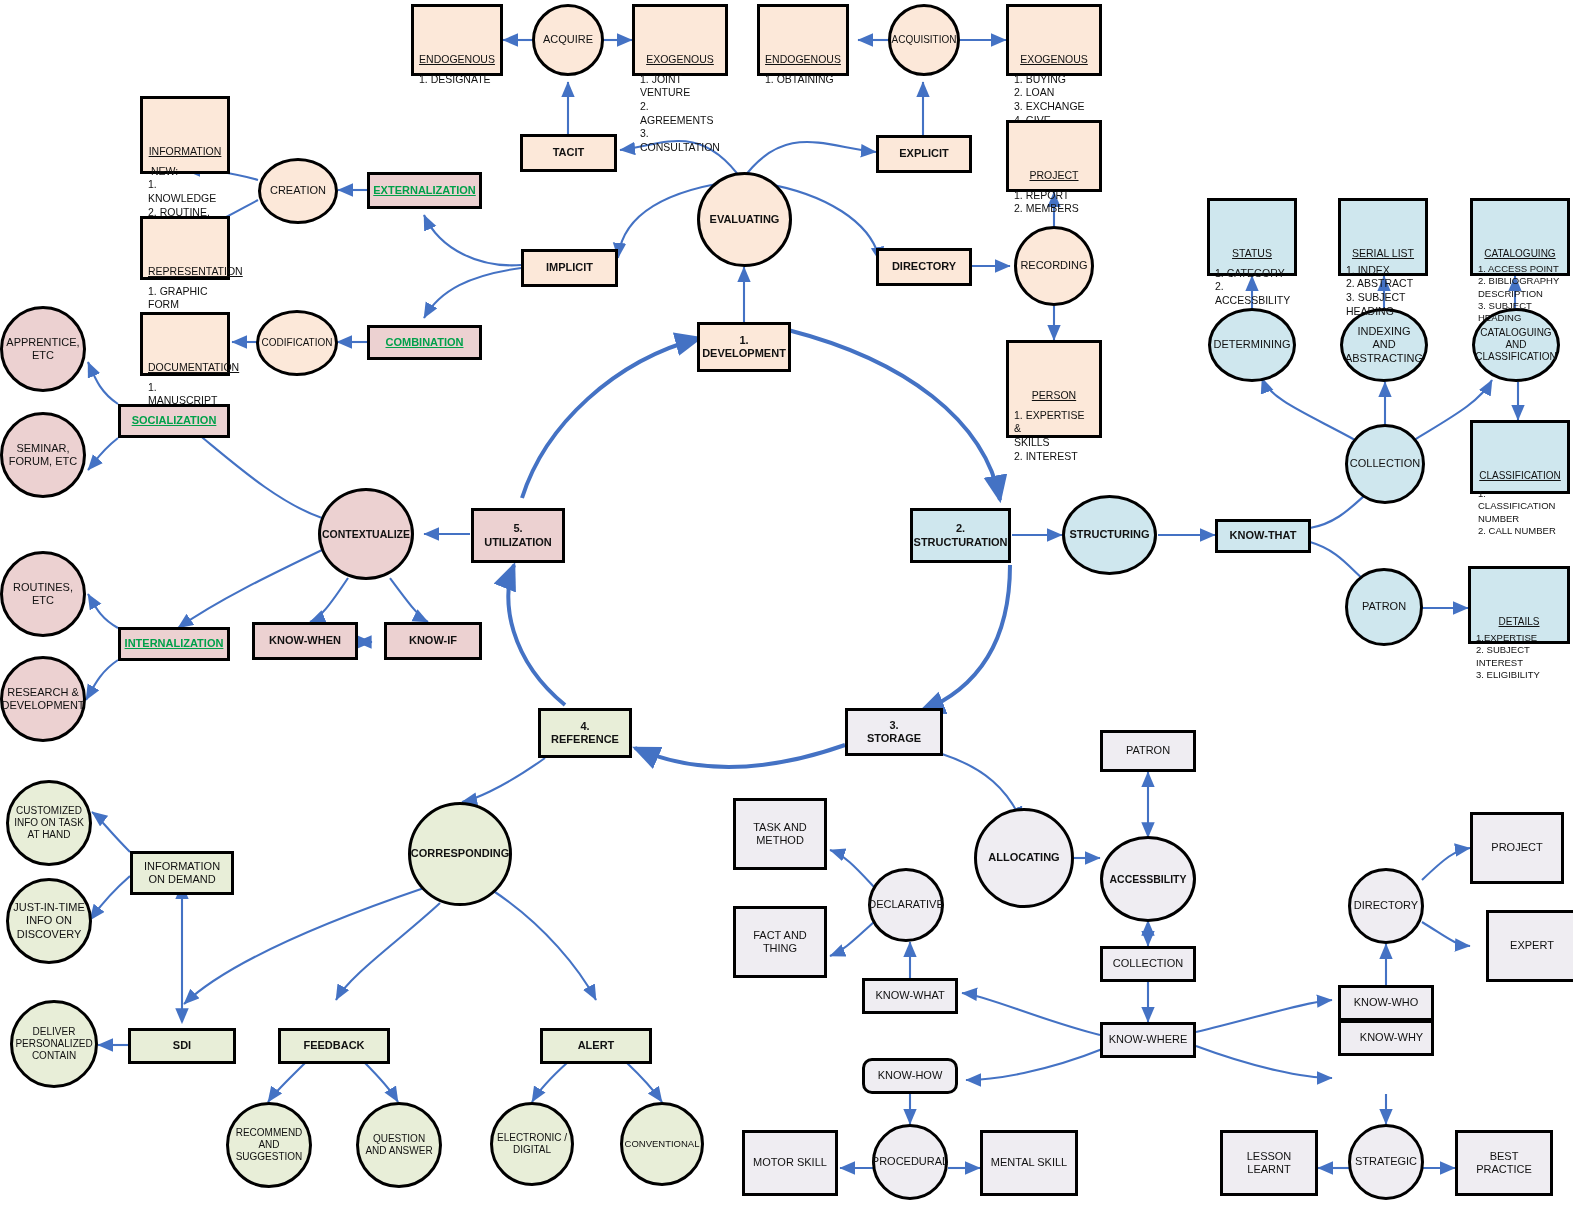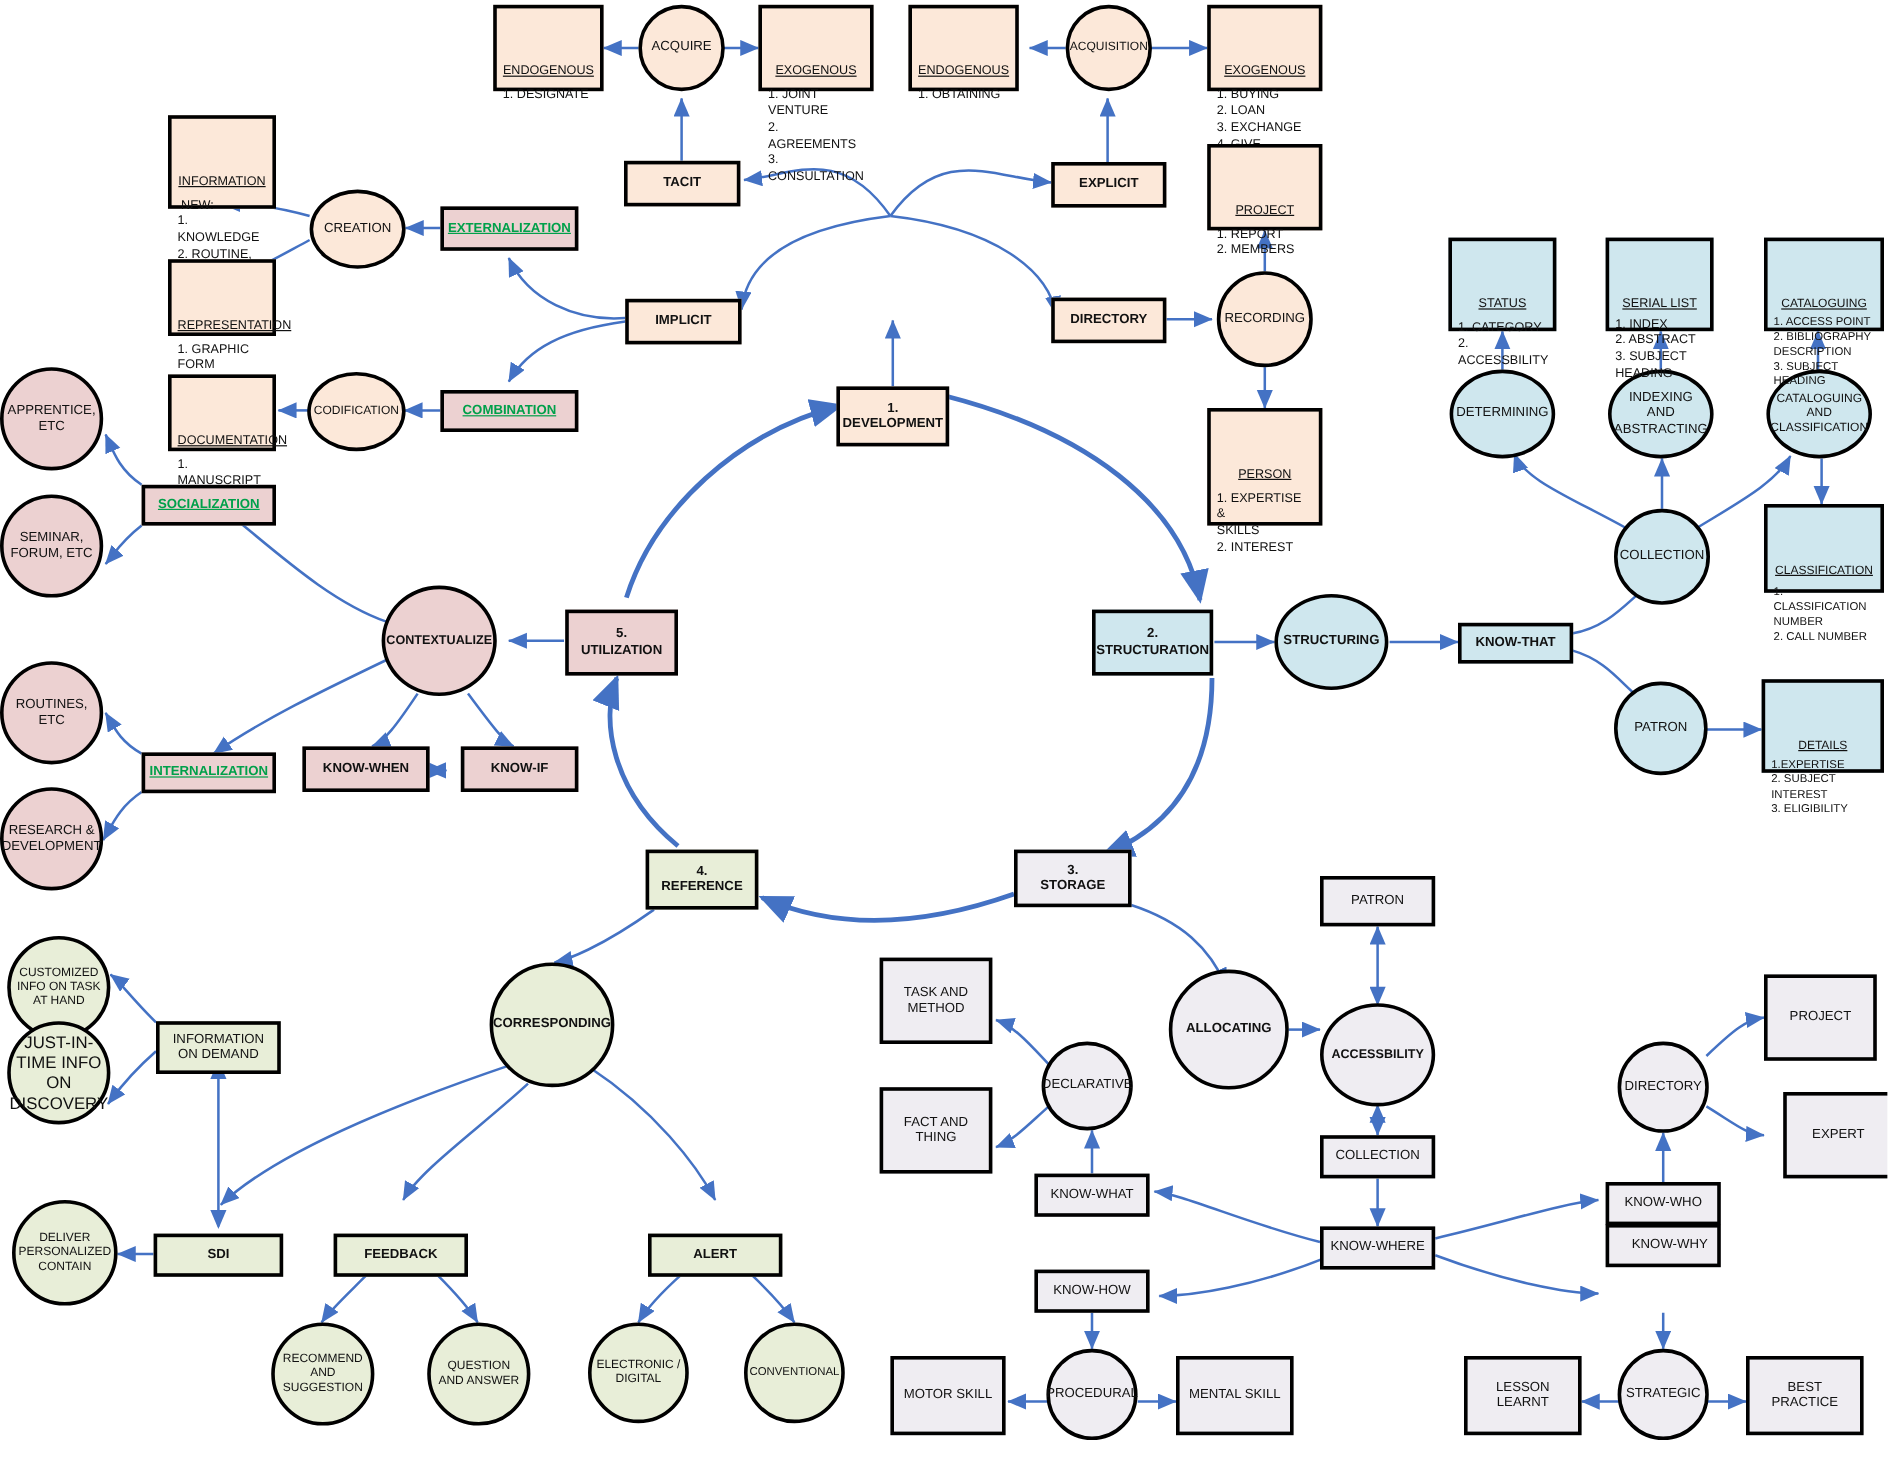--- a/index.html
+++ b/index.html
@@ -209,20 +209,23 @@
 <div class="node bold p-peach" style="left:876px;top:135px;width:96px;height:38px;">
       <span>EXPLICIT</span>
     </div>
 <div class="node bold p-peach" style="left:521px;top:249px;width:97px;height:38px;">
       <span>IMPLICIT</span>
     </div>
 <div class="node bold p-peach" style="left:876px;top:248px;width:96px;height:38px;">
       <span>DIRECTORY</span>
     </div>
 
+<div class="node circ p-peach" style="left:697px;top:172px;width:95px;height:95px;font-weight:bold;">
+      <span>EVALUATING</span>
+    </div>
 
 <div class="node listbox p-peach" style="left:1006px;top:120px;width:96px;height:72px;">
   <span class="hd">PROJECT</span>
   <span class="ln">1. REPORT</span>
   <span class="ln">2. MEMBERS</span>
 </div>
 <div class="node circ p-peach" style="left:1014px;top:226px;width:80px;height:80px;">
       <span>RECORDING</span>
     </div>
 <div class="node listbox p-peach" style="left:1006px;top:340px;width:96px;height:98px;">
@@ -379,21 +382,21 @@
     </div>
 <div class="node p-grey" style="left:733px;top:906px;width:94px;height:72px;">
       <span>FACT AND THING</span>
     </div>
 <div class="node circ p-grey" style="left:868px;top:868px;width:76px;height:74px;">
       <span>DECLARATIVE</span>
     </div>
 <div class="node p-grey" style="left:862px;top:978px;width:96px;height:36px;">
       <span>KNOW-WHAT</span>
     </div>
-<div class="node p-grey" style="left:862px;top:1058px;width:96px;height:36px;">
+<div class="node p-grey" style="left:862px;top:1058px;width:96px;height:36px;border-radius:10px;">
       <span>KNOW-HOW</span>
     </div>
 <div class="node circ p-grey" style="left:872px;top:1124px;width:76px;height:76px;">
       <span>PROCEDURAL</span>
     </div>
 <div class="node p-grey" style="left:742px;top:1130px;width:96px;height:66px;">
       <span>MOTOR SKILL</span>
     </div>
 <div class="node p-grey" style="left:980px;top:1130px;width:98px;height:66px;">
       <span>MENTAL SKILL</span>
@@ -435,21 +438,21 @@
     </div>
 <div class="node bold p-green" style="left:540px;top:1028px;width:112px;height:36px;">
       <span>ALERT</span>
     </div>
 <div class="node p-green" style="left:130px;top:851px;width:104px;height:44px;">
       <span>INFORMATION ON DEMAND</span>
     </div>
 <div class="node circ p-green" style="left:6px;top:780px;width:86px;height:86px;font-size:10px;">
       <span>CUSTOMIZED INFO ON TASK AT HAND</span>
     </div>
-<div class="node circ p-green" style="left:6px;top:851px;width:86px;height:86px;font-size:14px;">
+<div class="node circ p-green" style="left:6px;top:878px;width:86px;height:86px;font-size:11px;">
       <span>JUST-IN-TIME INFO ON DISCOVERY</span>
     </div>
 <div class="node circ p-green" style="left:10px;top:1000px;width:88px;height:88px;font-size:10px;">
       <span>DELIVER PERSONALIZED CONTAIN</span>
     </div>
 <div class="node circ p-green" style="left:226px;top:1102px;width:86px;height:86px;font-size:10px;">
       <span>RECOMMEND AND SUGGESTION</span>
     </div>
 <div class="node circ p-green" style="left:356px;top:1102px;width:86px;height:86px;font-size:10px;">
       <span>QUESTION AND ANSWER</span>

